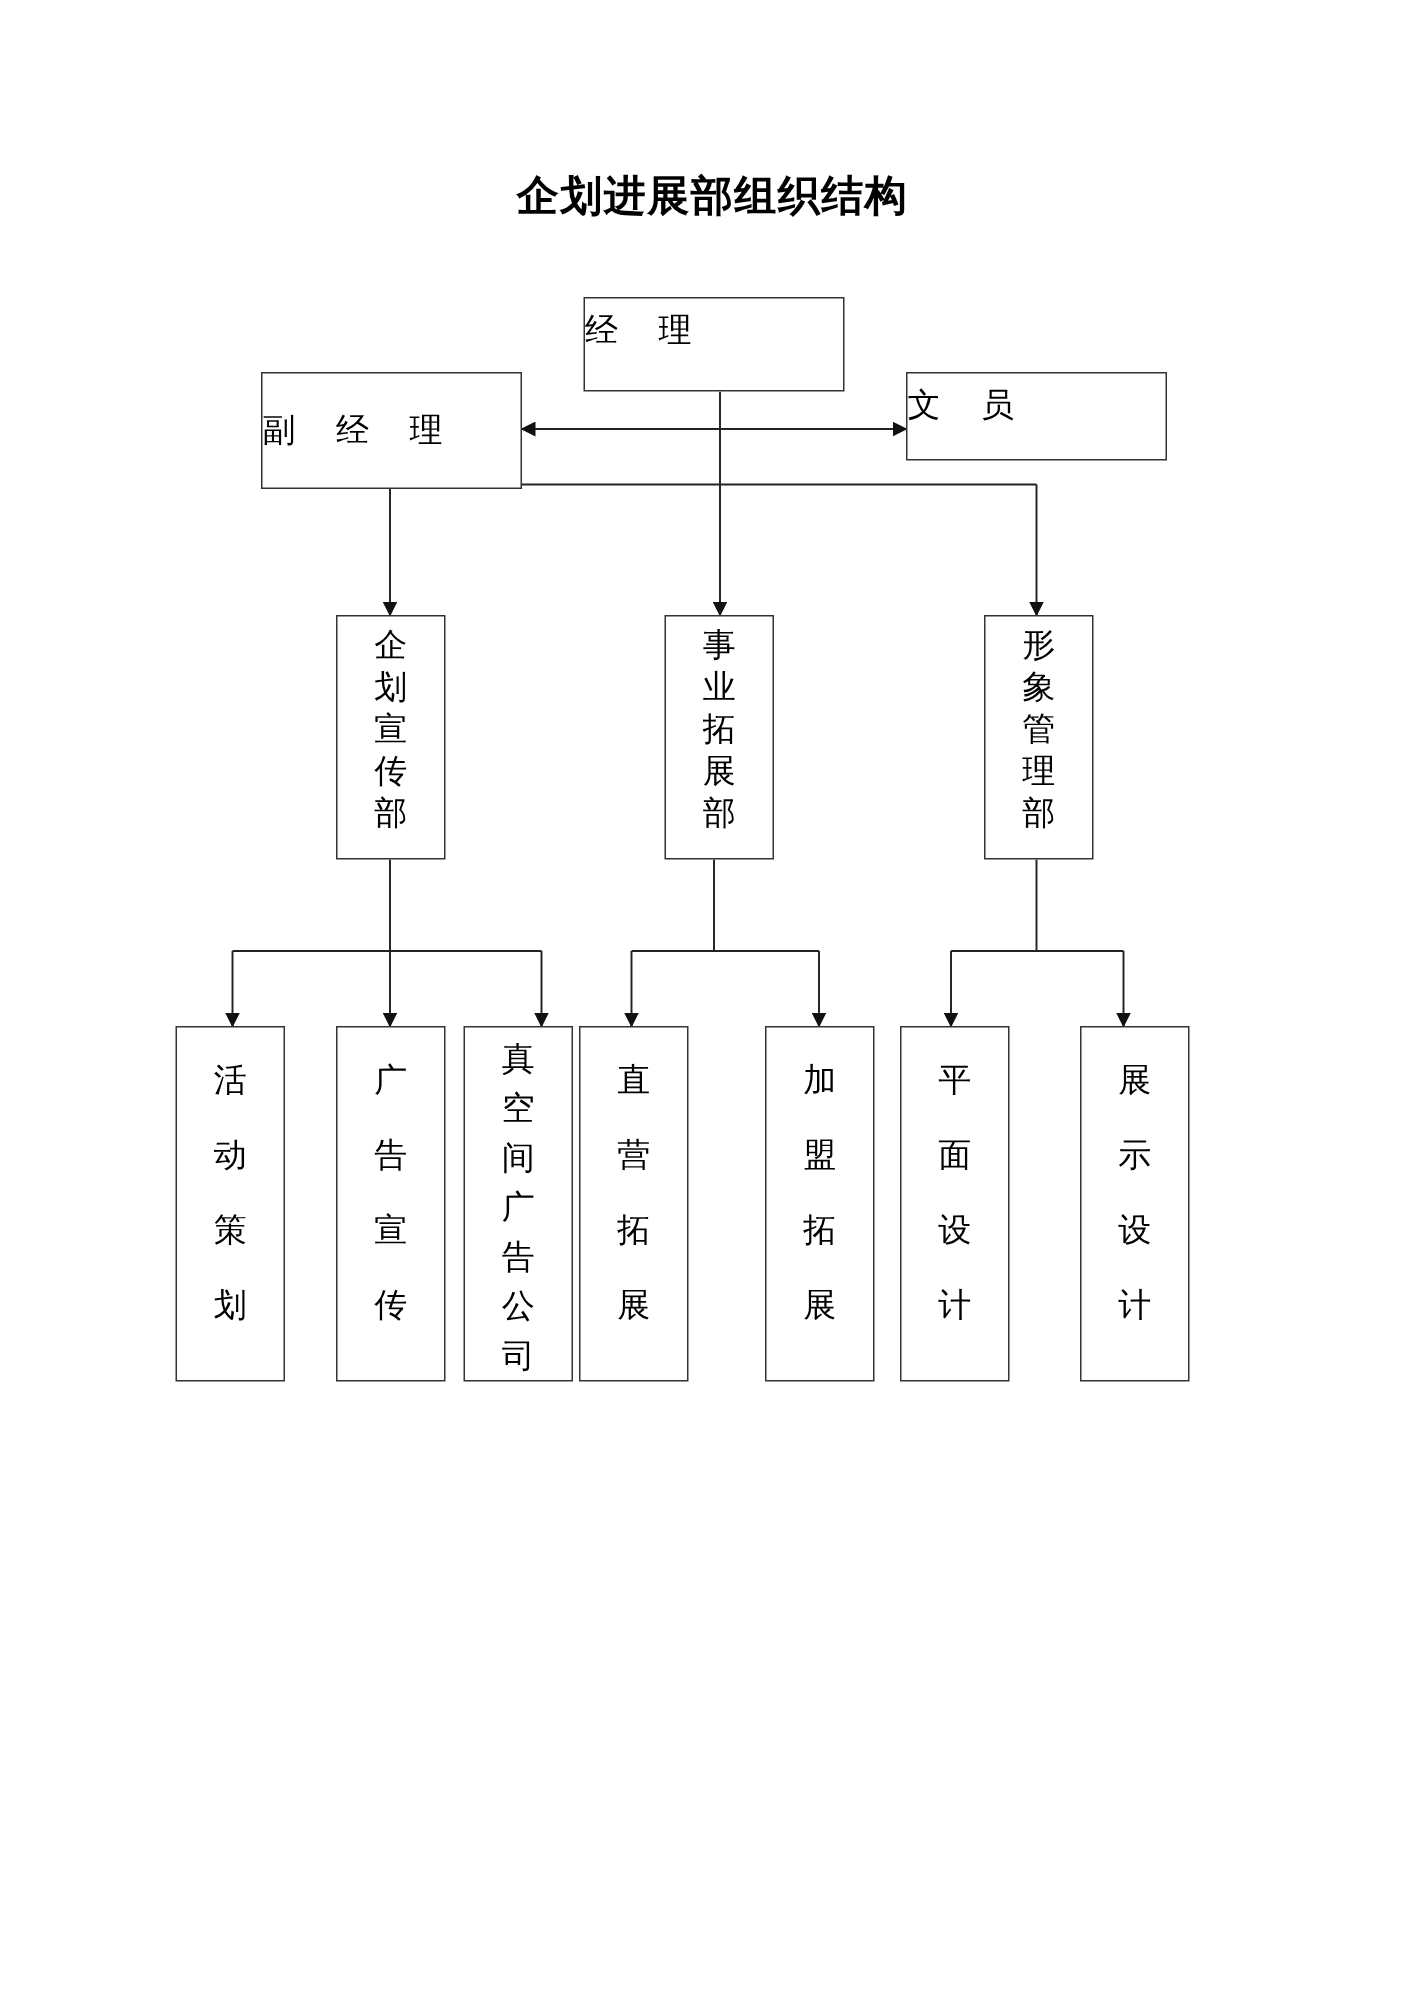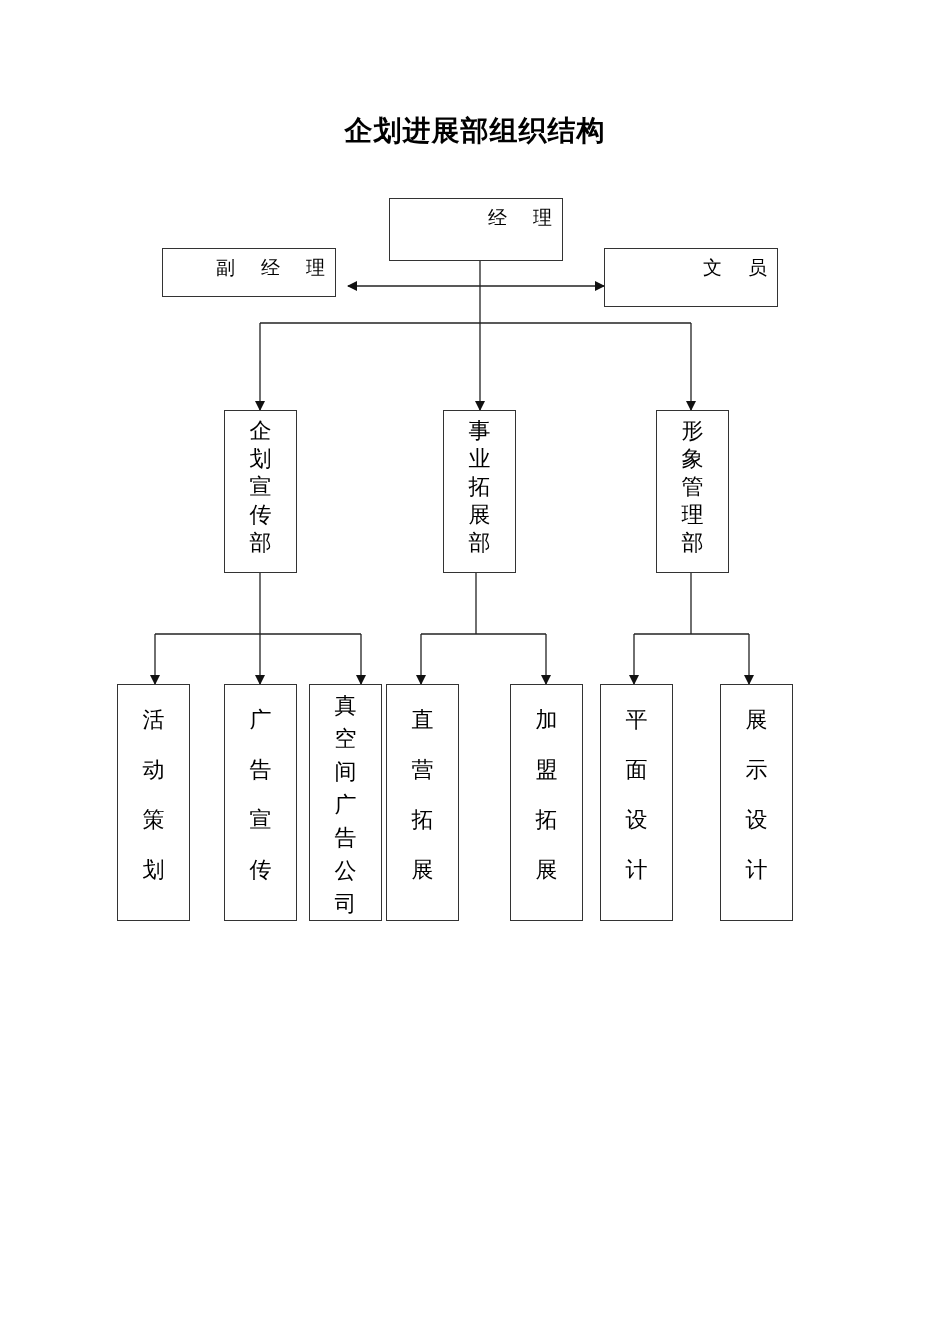--- a/index.html
+++ b/index.html
@@ -1,21 +1,21 @@
 <!DOCTYPE html>
 <html><head>
   <meta charset="utf-8">
   <style>
     html, body { margin: 0; padding: 0; background: #ffffff; }
     body { width: 950px; height: 1344px; position: relative; overflow: hidden;
            font-family: "DejaVu Sans", sans-serif; color: #000; }
     .title { position: absolute; left: 0; width: 950px; top: 112px; text-align: center;
              font-size: 28px; font-weight: bold; letter-spacing: 1px; }
     .box { position: absolute; border: 1.5px solid #333; box-sizing: border-box; background: #fff; }
-    .hbox { font-size: 19px; text-align: right; letter-spacing: 10px; }
+    .hbox { font-size: 22px; text-align: left; letter-spacing: 10px; }
     .vbox { display: flex; flex-direction: column; align-items: center; font-size: 22px; }
     .vbox span { display: block; line-height: 28px; }
     .leaf { font-size: 22px; display: flex; flex-direction: column; align-items: center; }
     svg.lines { position: absolute; left: 0; top: 0; }
   </style>
 </head>
 <body>
 
 <div class="title">企划进展部组织结构</div>
 
@@ -49,21 +49,21 @@
     <line x1="691" y1="572" x2="691" y2="634"></line>
     <line x1="634" y1="634" x2="749" y2="634"></line>
     <line x1="634" y1="634" x2="634" y2="684" marker-end="url(#arr)"></line>
     <line x1="749" y1="634" x2="749" y2="684" marker-end="url(#arr)"></line>
   </g>
 </svg>
 
 <div class="box hbox" style="left:389px; top:198px; width:174px; height:63px; padding-top:6px;">
   <span>经 理</span>
 </div>
-<div class="box hbox" style="left:162px; top:248px; width:174px; height:49px; padding-top:6px;">
+<div class="box hbox" style="left:174px; top:248px; width:174px; height:78px; padding-top:23px;">
   <span>副 经 理</span>
 </div>
 <div class="box hbox" style="left:604px; top:248px; width:174px; height:59px; padding-top:6px;">
   <span>文 员</span>
 </div>
 
 <div class="box vbox" style="left:224px; top:410px; width:73px; height:163px; padding-top:6px;">
   <span>企</span>
   <span>划</span>
   <span>宣</span>

